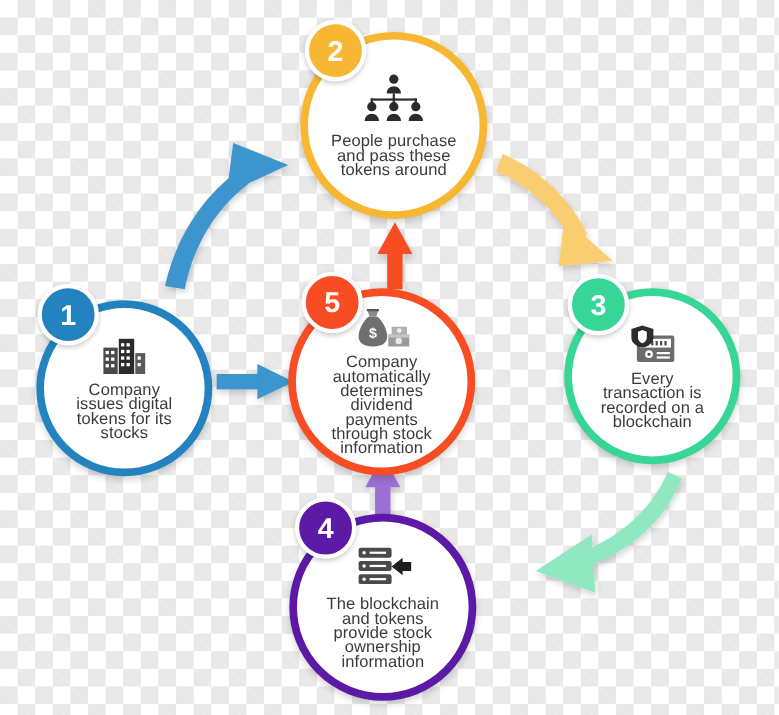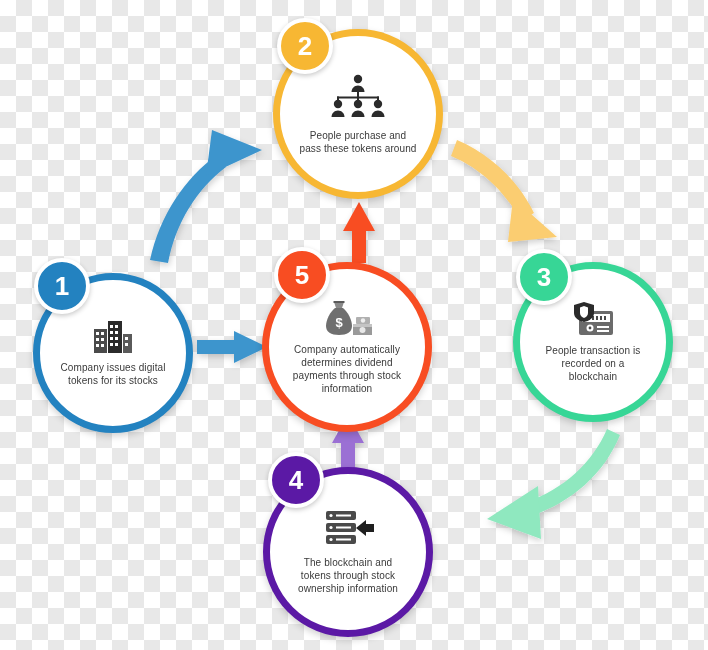--- a/index.html
+++ b/index.html
@@ -47,21 +47,21 @@
     left: 0; top: 0; right: 0; bottom: 0;
     border-radius: 50%;
     display: flex;
     flex-direction: column;
     align-items: center;
     justify-content: center;
     padding: 0 18px;
     box-sizing: border-box;
   }
   .node-label {
-    font-size: 10px;
+    font-size: 15px;
     line-height: 13px;
     color: #3a3a3a;
     text-align: center;
     letter-spacing: 0.1px;
   }
   .node-icon {
     margin-bottom: 7px;
     line-height: 0;
   }
   .badge {
@@ -215,21 +215,21 @@
             <rect x="33" y="15" width="2" height="4"></rect>
         </g>
         <circle cx="19" cy="27" r="3.5" fill="#ffffff"></circle>
         <circle cx="19" cy="27" r="1.4" fill="#4a4a4a"></circle>
         <rect x="26" y="25" width="12" height="2" fill="#ffffff"></rect>
         <rect x="26" y="29" width="12" height="2" fill="#ffffff"></rect>
         <path d="M9 1 L19 4 L19 12 C19 17 14 20 9 21 C4 20 -1 17 -1 12 L-1 4 Z" transform="translate(4,0)" fill="#2b2b2b"></path>
         <path d="M9 5 L13 6.5 L13 12 C13 14.6 11 16.4 9 17 C7 16.4 5 14.6 5 12 L5 6.5 Z" transform="translate(4,0)" fill="#ffffff"></path>
       </svg>
     </div>
-    <div class="node-label">People transaction is recorded on a blockchain</div>
+    <div class="node-label">Every transaction is recorded on a blockchain</div>
   </div>
 </div>
 
 <div class="node" id="node-4">
   <div class="badge">4</div>
   <div class="node-inner">
     <div class="node-icon">
       <svg width="52" height="40" viewBox="0 0 52 40" xmlns="http://www.w3.org/2000/svg">
         <g fill="#4a4a4a">
           <rect x="4" y="2" width="30" height="9" rx="2"></rect>
@@ -240,21 +240,21 @@
           <circle cx="9" cy="6.5" r="1.6"></circle>
             <circle cx="9" cy="18.5" r="1.6"></circle>
             <circle cx="9" cy="30.5" r="1.6"></circle>
           <rect x="14" y="5.5" width="15" height="2"></rect>
           <rect x="14" y="17.5" width="15" height="2"></rect>
           <rect x="14" y="29.5" width="15" height="2"></rect>
         </g>
         <polygon points="34,19 44,11 44,15 52,15 52,23 44,23 44,27" fill="#1f1f1f"></polygon>
       </svg>
     </div>
-    <div class="node-label">The blockchain and tokens through stock ownership information</div>
+    <div class="node-label">The blockchain and tokens provide stock ownership information</div>
   </div>
 </div>
 
 <div class="node" id="node-5">
   <div class="badge">5</div>
   <div class="node-inner">
     <div class="node-icon">
       <svg width="52" height="36" viewBox="0 0 52 36" xmlns="http://www.w3.org/2000/svg">
         <path d="M14 8 C9 12 5 20 5 26 C5 32 10 35 18 35 C26 35 31 32 31 26 C31 20 27 12 22 8 Z" fill="#6f6f6f"></path>
         <path d="M13 2 L23 2 L21 8 L15 8 Z" fill="#8a8a8a"></path>

